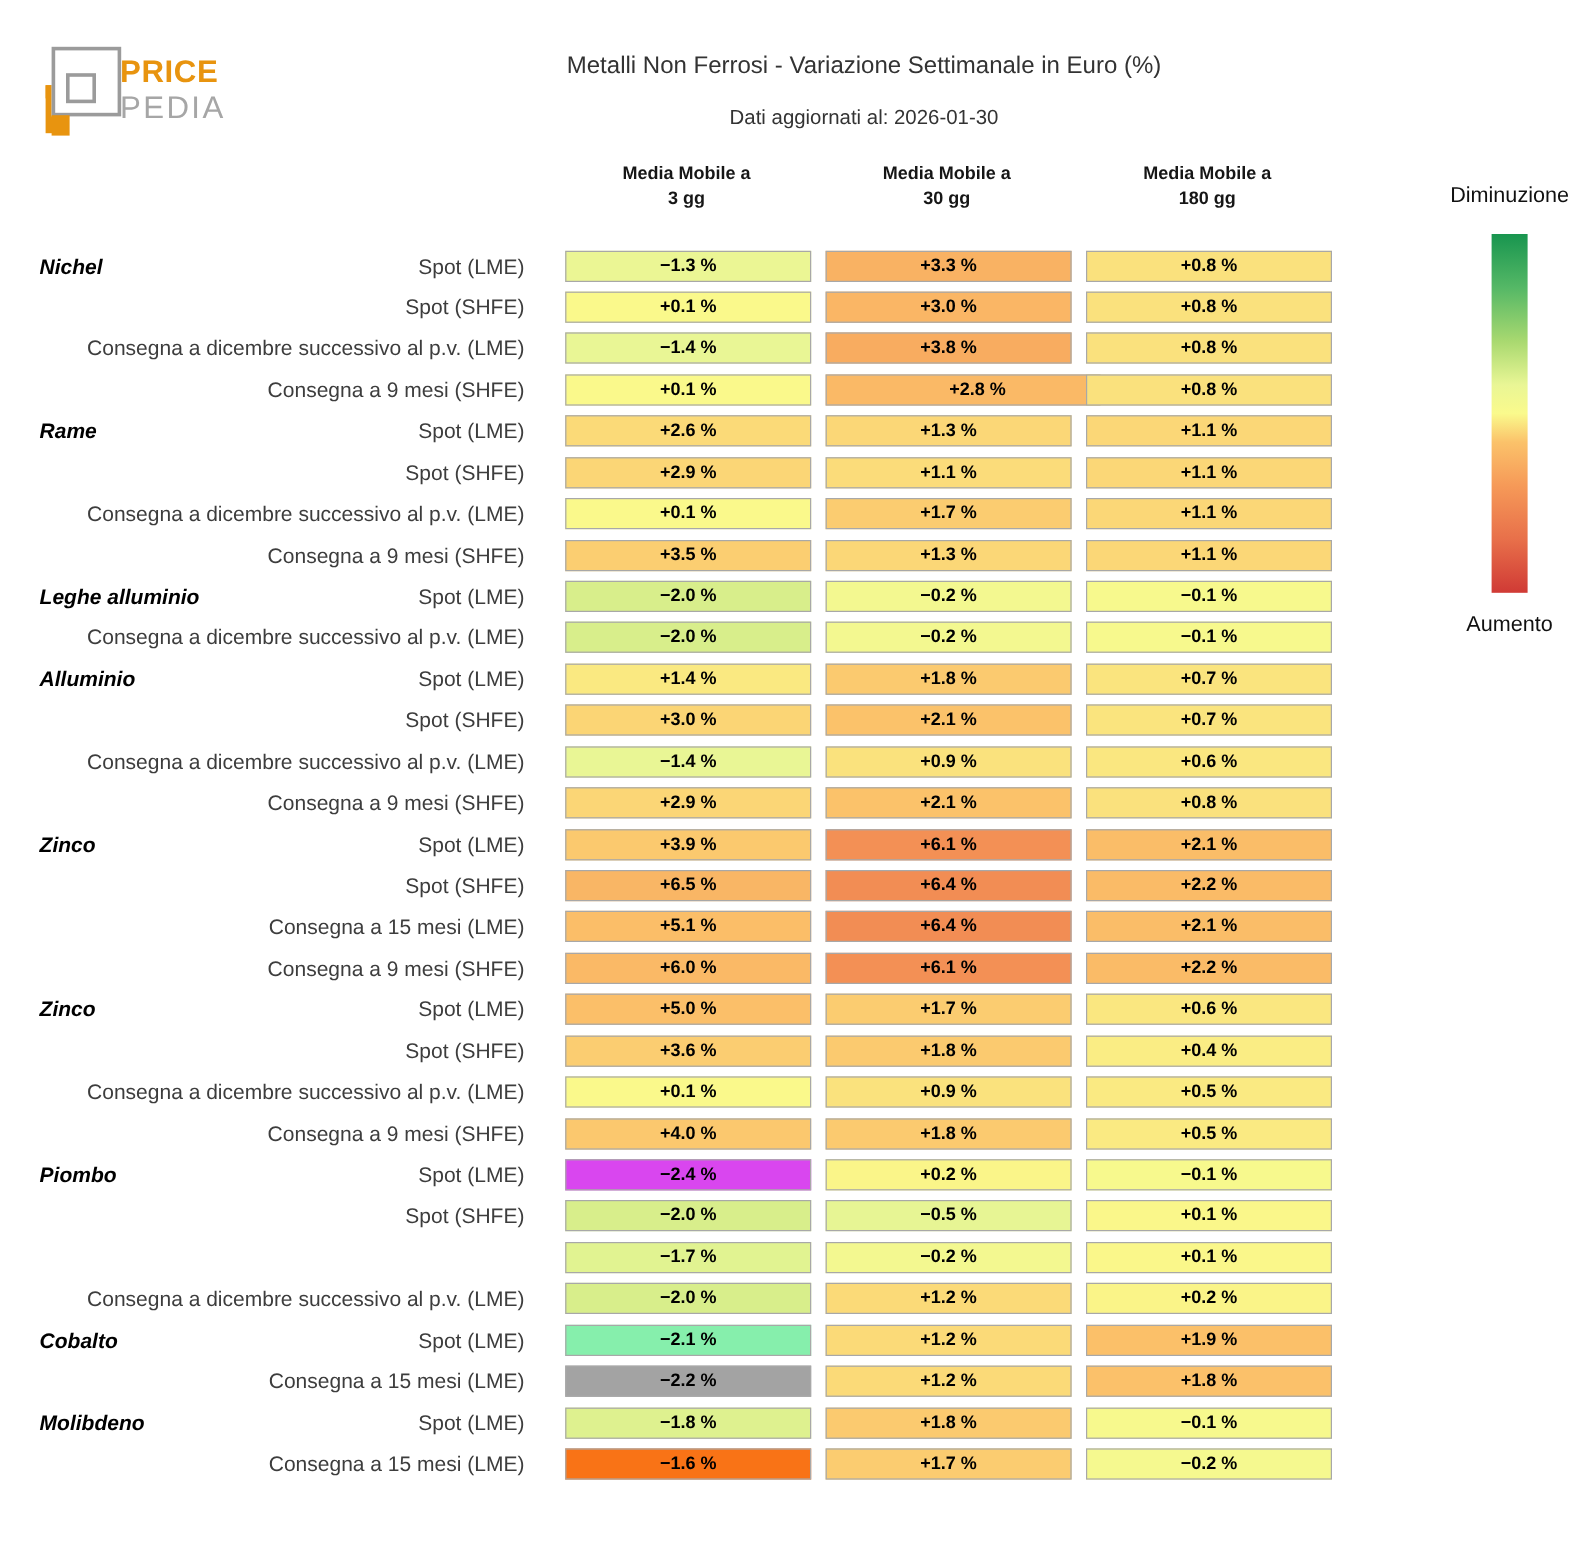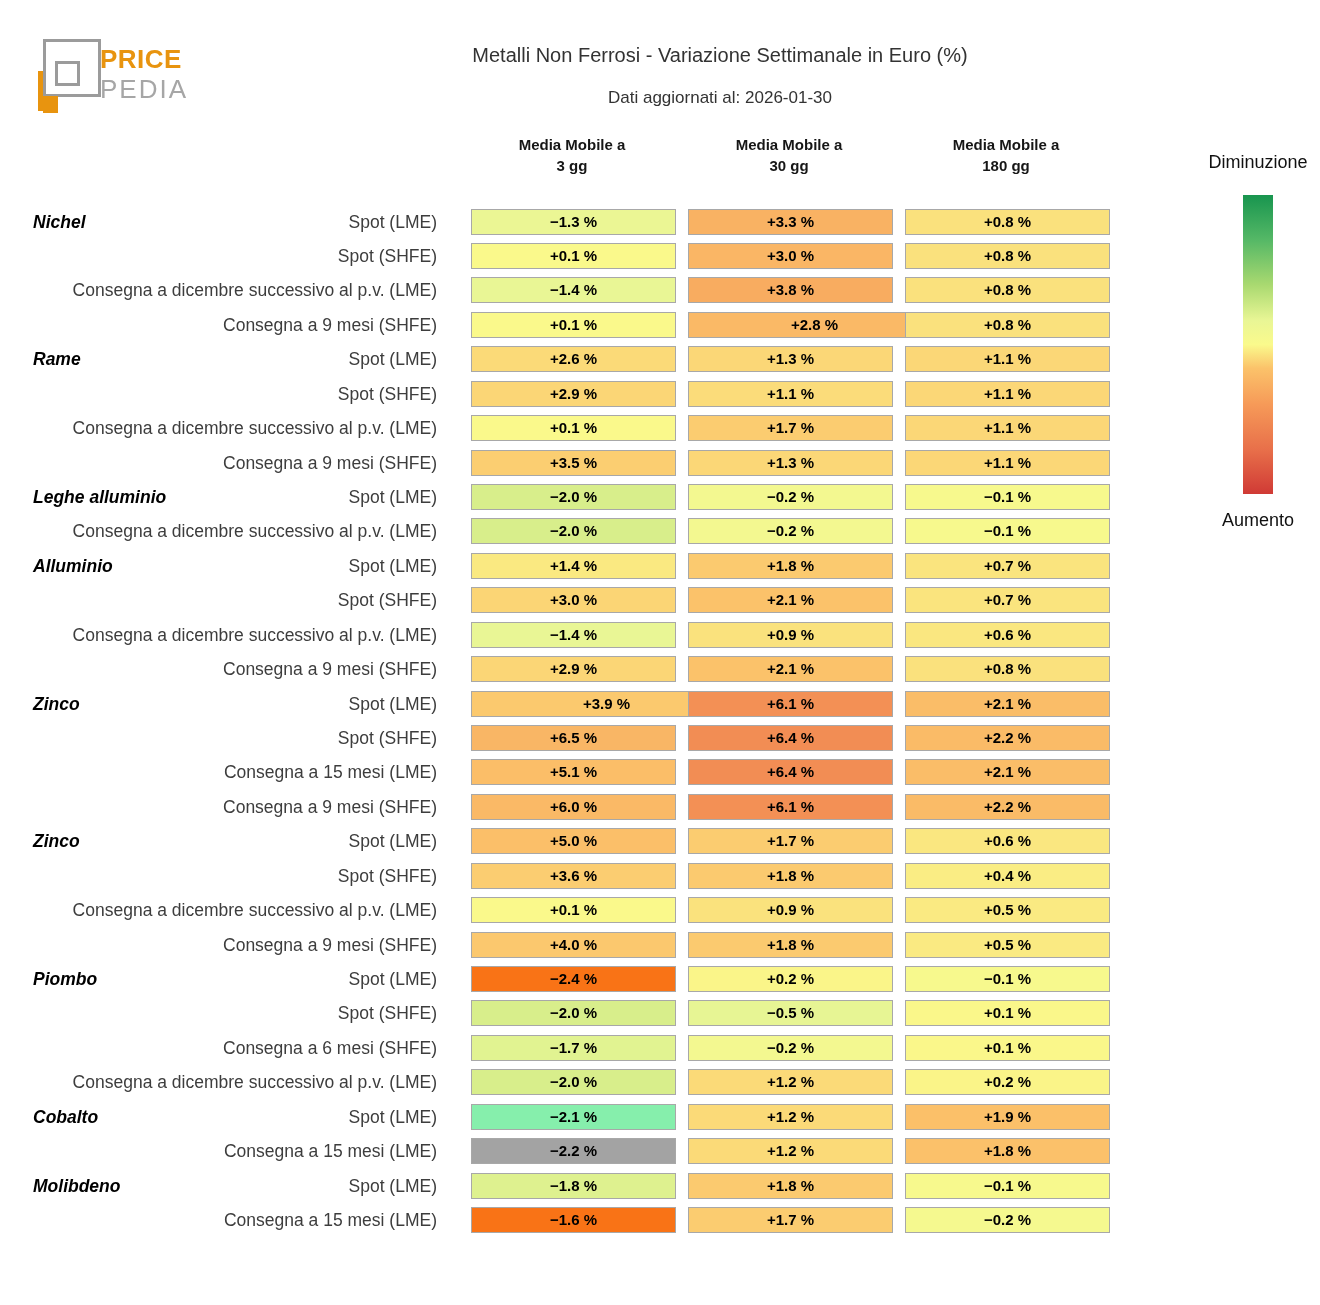--- a/index.html
+++ b/index.html
@@ -152,21 +152,21 @@
       </div>
       <div class="hm-row" style="top: 656.1px;">
         <div class="contract-label">Consegna a 9 mesi (SHFE)</div>
         <div class="hm-cell cell-c0" style="background: rgb(251, 214, 118);">+2.9 %</div>
         <div class="hm-cell cell-c1" style="background: rgb(251, 194, 106);">+2.1 %</div>
         <div class="hm-cell cell-c2" style="background: rgb(250, 225, 125);">+0.8 %</div>
       </div>
       <div class="hm-row" style="top: 690.5px;">
         <div class="metal-label">Zinco</div>
         <div class="contract-label">Spot (LME)</div>
-        <div class="hm-cell cell-c0" style="background: rgb(251, 201, 110); padding-left: 33px;">+3.9 %</div>
+        <div class="hm-cell cell-c0" style="background: rgb(251, 201, 110);">+3.9 %</div>
         <div class="hm-cell cell-c1" style="background: rgb(243, 144, 85);">+6.1 %</div>
         <div class="hm-cell cell-c2" style="background: rgb(250, 189, 104);">+2.1 %</div>
       </div>
       <div class="hm-row" style="top: 725px;">
         <div class="contract-label">Spot (SHFE)</div>
         <div class="hm-cell cell-c0" style="background: rgb(249, 182, 101);">+6.5 %</div>
         <div class="hm-cell cell-c1" style="background: rgb(242, 141, 84);">+6.4 %</div>
         <div class="hm-cell cell-c2" style="background: rgb(250, 187, 103);">+2.2 %</div>
       </div>
       <div class="hm-row" style="top: 759.4px;">
@@ -202,32 +202,31 @@
       </div>
       <div class="hm-row" style="top: 931.5px;">
         <div class="contract-label">Consegna a 9 mesi (SHFE)</div>
         <div class="hm-cell cell-c0" style="background: rgb(251, 200, 110);">+4.0 %</div>
         <div class="hm-cell cell-c1" style="background: rgb(251, 202, 111);">+1.8 %</div>
         <div class="hm-cell cell-c2" style="background: rgb(250, 234, 130);">+0.5 %</div>
       </div>
       <div class="hm-row" style="top: 966px;">
         <div class="metal-label">Piombo</div>
         <div class="contract-label">Spot (LME)</div>
-        <div class="hm-cell cell-c0" style="background: #f97316; text-align: center;">−2.4 %</div>
+        <div class="hm-cell cell-c0" style="background: #d946ef; text-align: center;">−2.4 %</div>
         <div class="hm-cell cell-c1" style="background: rgb(250, 245, 137);">+0.2 %</div>
         <div class="hm-cell cell-c2" style="background: rgb(247, 249, 141);">−0.1 %</div>
       </div>
       <div class="hm-row" style="top: 1000.4px;">
         <div class="contract-label">Spot (SHFE)</div>
         <div class="hm-cell cell-c0" style="background: rgb(216, 238, 139);">−2.0 %</div>
         <div class="hm-cell cell-c1" style="background: rgb(231, 245, 148);">−0.5 %</div>
         <div class="hm-cell cell-c2" style="background: rgb(250, 247, 138);">+0.1 %</div>
       </div>
       <div class="hm-row" style="top: 1034.8px;">
-        <div class="contract-label">Consegna a 6 mesi (SHFE)</div>
         <div class="hm-cell cell-c0" style="background: rgb(225, 243, 145);">−1.7 %</div>
         <div class="hm-cell cell-c1" style="background: rgb(243, 248, 144);">−0.2 %</div>
         <div class="hm-cell cell-c2" style="background: rgb(250, 247, 138);">+0.1 %</div>
       </div>
       <div class="hm-row" style="top: 1069.3px;">
         <div class="contract-label">Consegna a dicembre successivo al p.v. (LME)</div>
         <div class="hm-cell cell-c0" style="background: rgb(216, 238, 139);">−2.0 %</div>
         <div class="hm-cell cell-c1" style="background: rgb(251, 218, 120);">+1.2 %</div>
         <div class="hm-cell cell-c2" style="background: rgb(250, 244, 136);">+0.2 %</div>
       </div>

